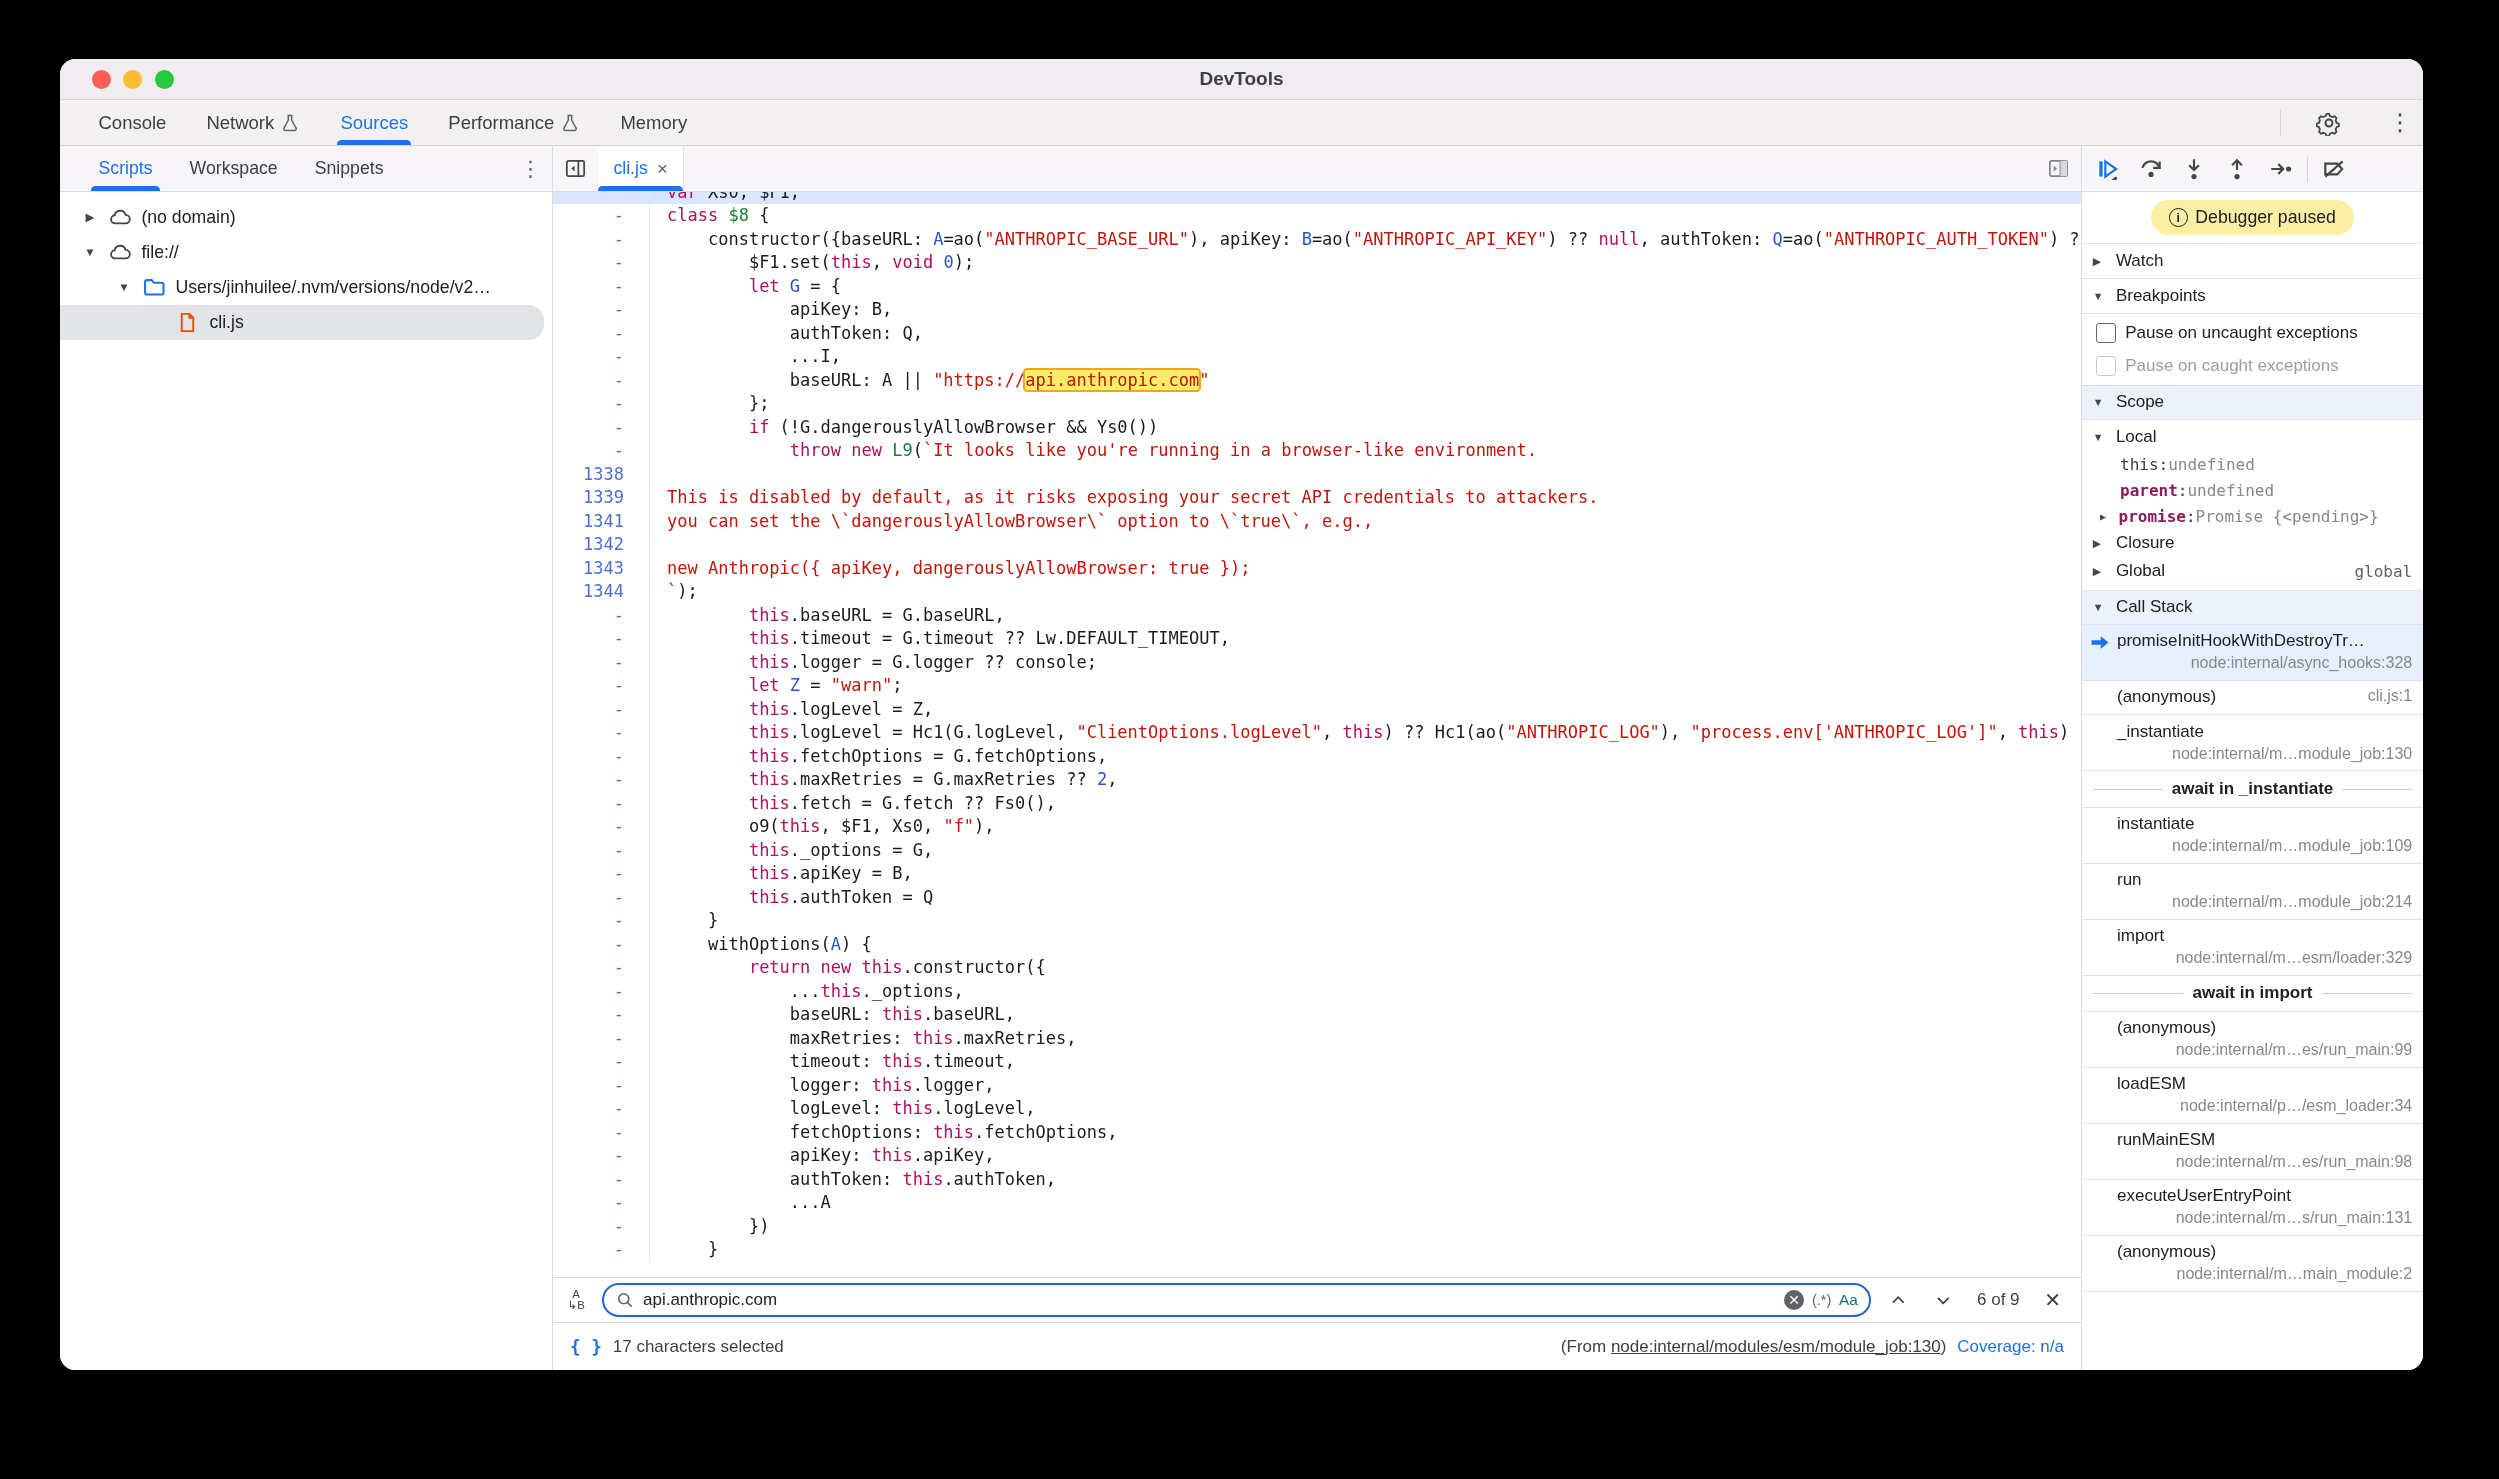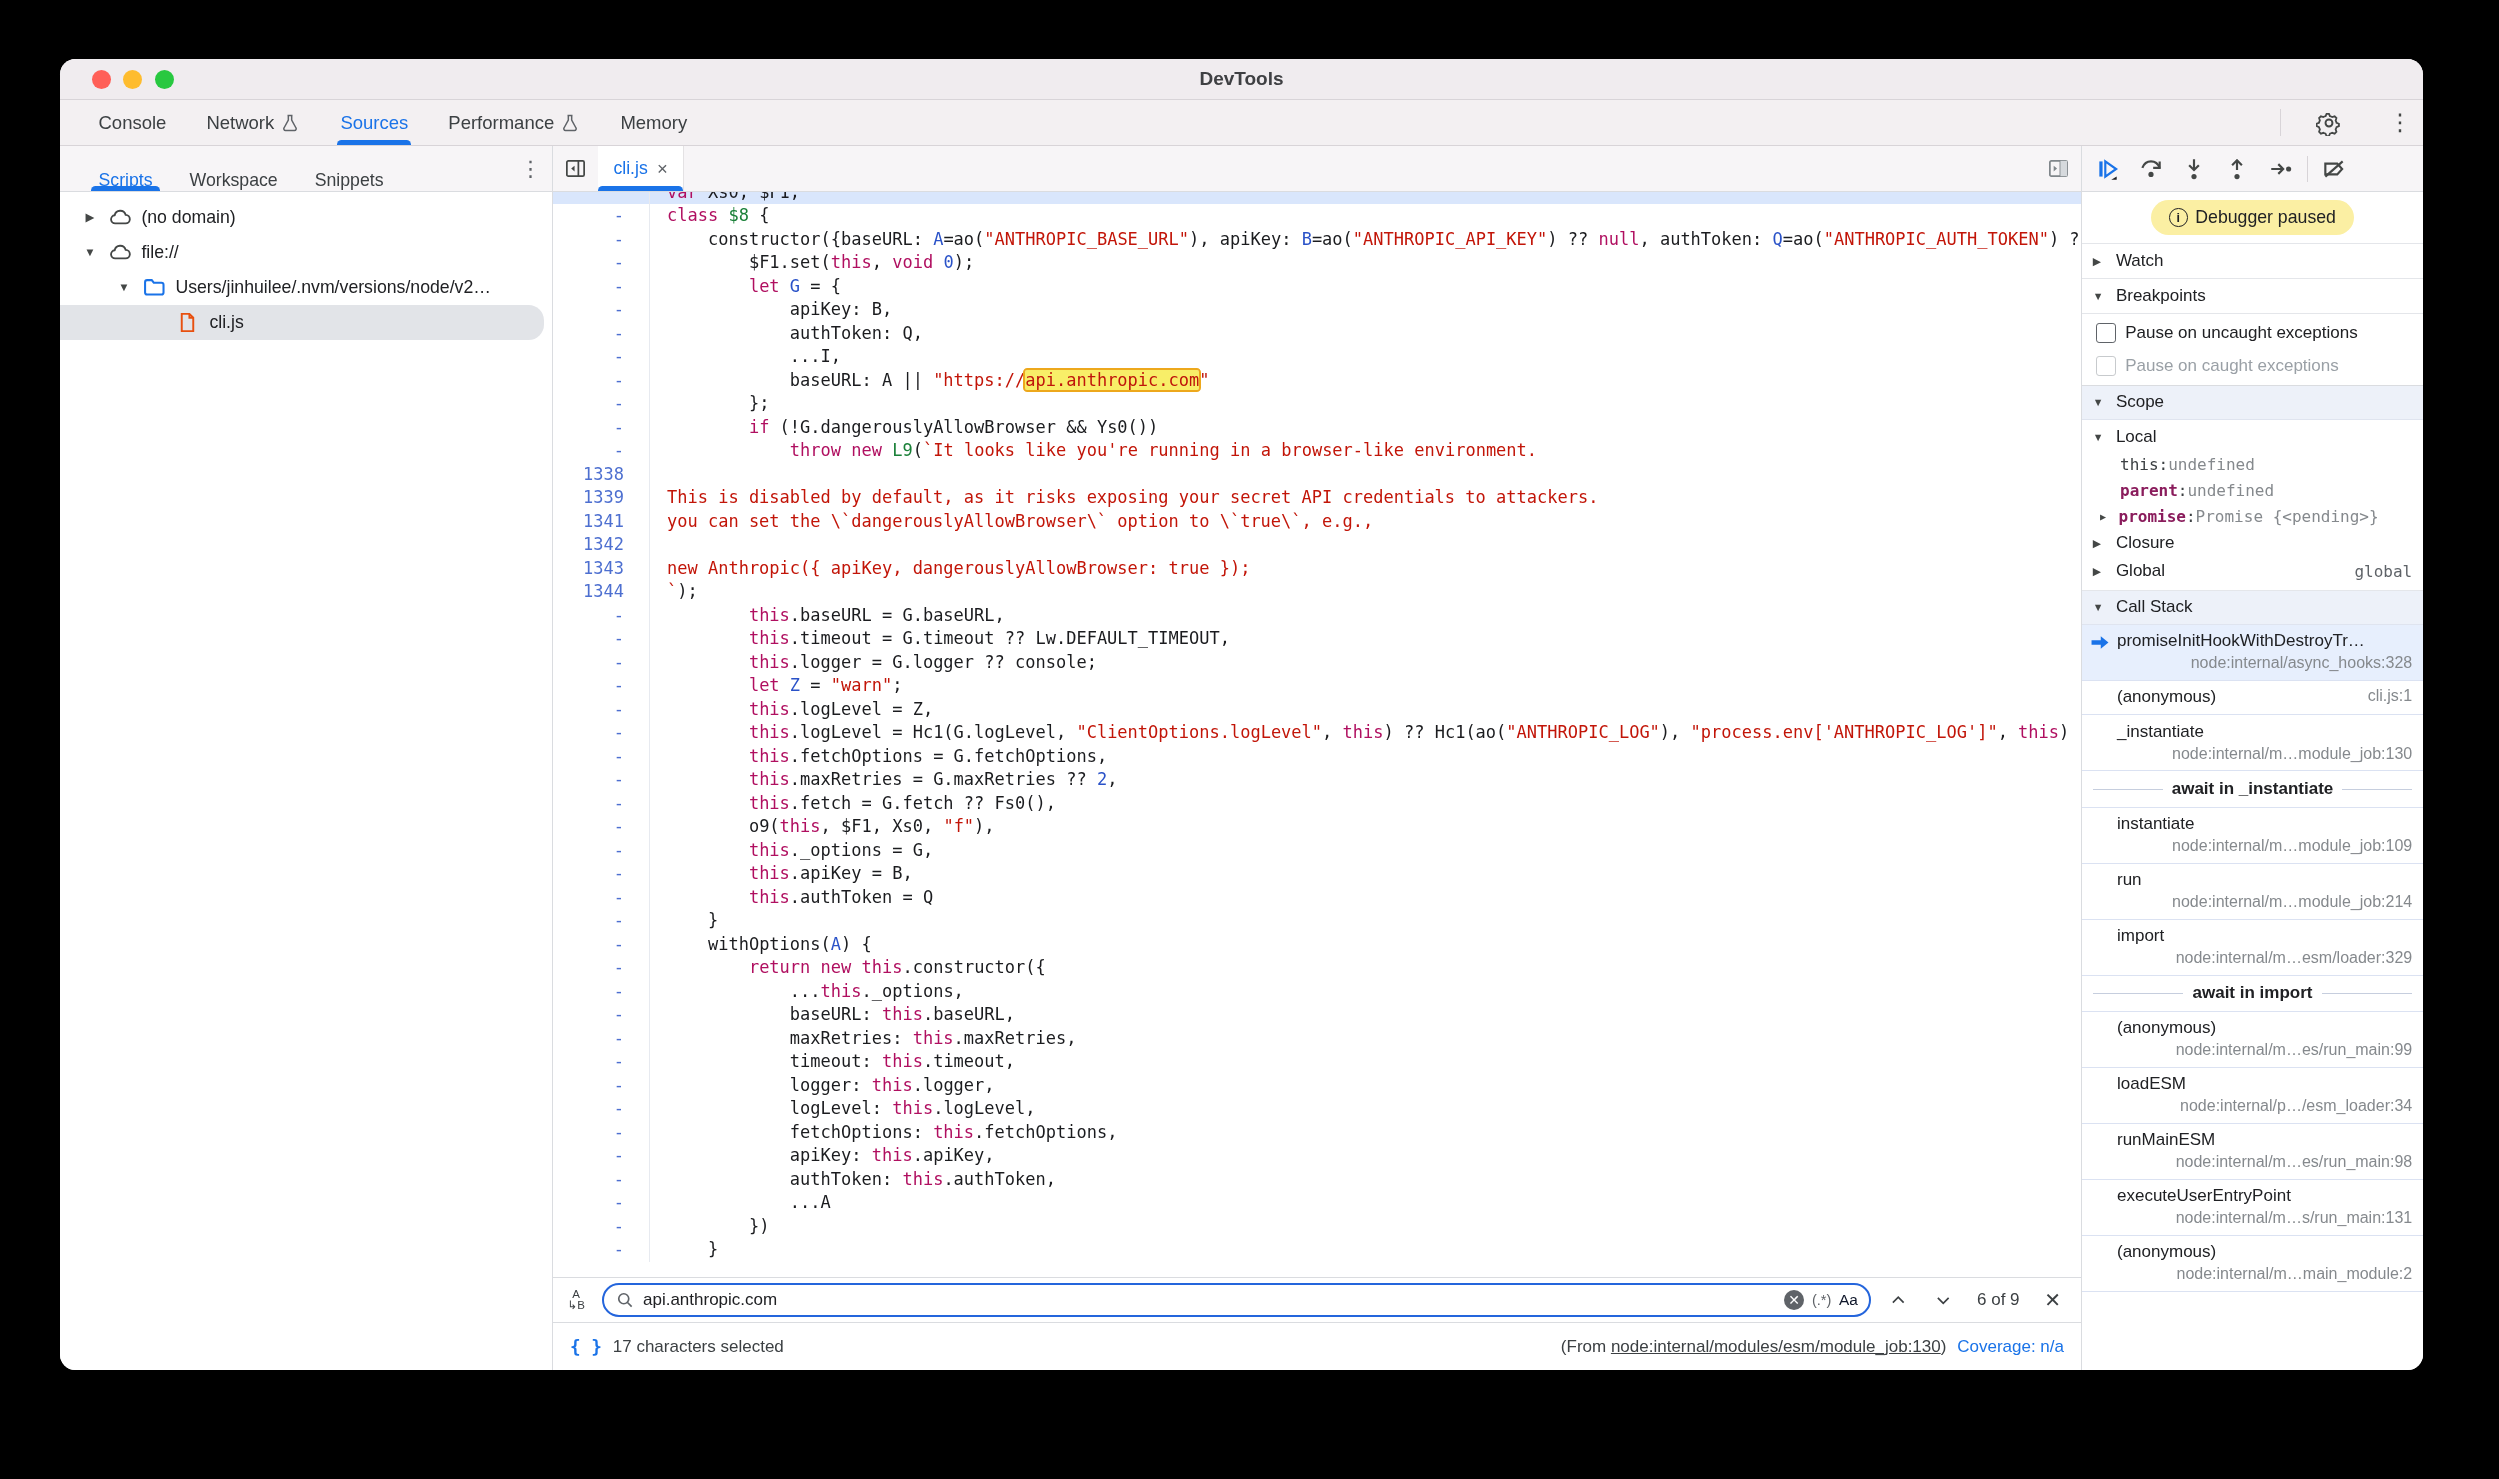--- a/index.html
+++ b/index.html
@@ -25,21 +25,21 @@
   .maintabs .spacer { flex:1; }
   .topdivider { width:0.8px; background:#d8d4d8; margin:9.2px 0; }
   .topicon { width:46px; display:flex; align-items:center; justify-content:center; color:#444746;
              font-size:26px; }
   
   .content { flex:1; display:flex; min-height:0; }
   .subrow { height:46px; border-bottom:0.8px solid #dadce0; display:flex; align-items:stretch; flex:0 0 auto; }
   
   .nav { width:493px; border-right:0.8px solid #dadce0; display:flex; flex-direction:column; background:#fff; }
   .nav .subrow { background:#f7f5f7; padding-left:20px; }
-  .ntab { display:flex; align-items:flex-end; padding:0 18.5px; font-size:17.7px; color:#3c4043; position:relative; }
+  .ntab { display:flex; align-items:center; padding:0 18.5px; font-size:17.7px; color:#3c4043; position:relative; }
   .ntab.active { color:#1a73e8; }
   .ntab.active::after { content:""; position:absolute; left:10.8px; right:10.8px; bottom:0; height:4.6px;
                         border-radius:4.6px 4.6px 0 0; background:#1a73e8; }
   .kebab { margin-left:auto; width:43px; display:flex; align-items:center; justify-content:center;
            color:#5f6368; font-size:21.5px; letter-spacing:0; }
   .tree { flex:1; padding-top:7.7px; font-size:17.7px; color:#202124; }
   .trow { height:35px; display:flex; align-items:center; gap:7.7px; }
   .trow.sel { background:#e2e4e8; border-radius:0 15.4px 15.4px 0; margin-right:7.7px; }
   .tarrow { width:20px; text-align:center; font-size:11.5px; color:#444746; flex:0 0 auto; }
   .ticon { width:26px; height:26px; flex:0 0 auto; display:flex; align-items:center; }
@@ -68,21 +68,21 @@
   
   .searchrow { flex:0 0 45px; border-top:0.8px solid #dadce0; display:flex; align-items:center;
                padding:0 12.3px 0 7.7px; gap:10.8px; background:#fff; }
   .repicon { width:31px; color:#3c4043; font-size:11.5px; line-height:11.5px; text-align:center; flex:0 0 auto; }
   .sinput { flex:1; height:34px; border:2.3px solid #2465dc; border-radius:18.5px; display:flex;
             align-items:center; padding:0 10.8px 0 10.8px; gap:7.7px; max-width:1270px; }
   .sval { flex:1; font-size:17px; color:#202124; }
   .clearbtn { width:20px; height:20px; border-radius:50%; background:#5f6368; color:#fff; font-size:14px;
               display:flex; align-items:center; justify-content:center; }
   .regex { color:#5f6368; font-size:14.6px; }
-  .aa { color:#0f172a; font-size:15.4px; }
+  .aa { color:#0f766e; font-size:15.4px; }
   .navbtn { color:#3c4043; font-size:17px; padding:0 7.7px; }
   .count { font-size:17px; color:#3c4043; padding:0 6.2px; white-space:nowrap; }
   
   .statusrow { flex:0 0 48px; border-top:0.8px solid #dadce0; display:flex; align-items:center;
                padding:0 17px; gap:10.8px; background:#fff; font-size:17px; color:#3c4043; }
   .braces { color:#1a73e8; font-family:"DejaVu Sans Mono", monospace; font-size:17.7px; font-weight:bold; }
   .statusrow .sspacer { flex:1; }
   .fromlink { text-decoration:underline;margin-top:24px; }
   .coverage { color:#1a73e8; }
   

